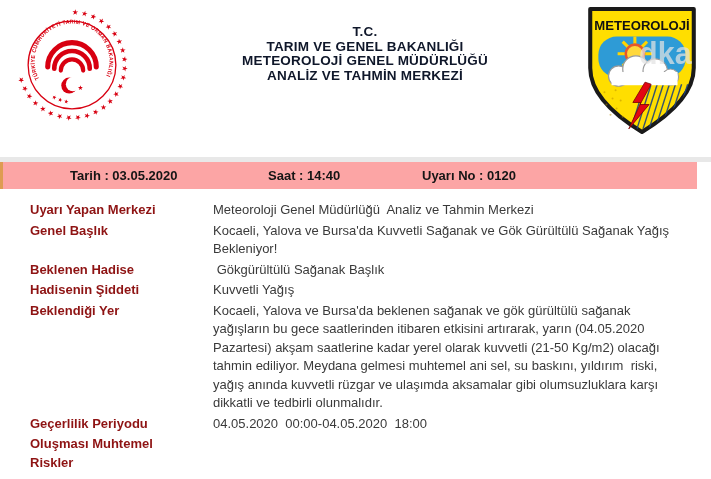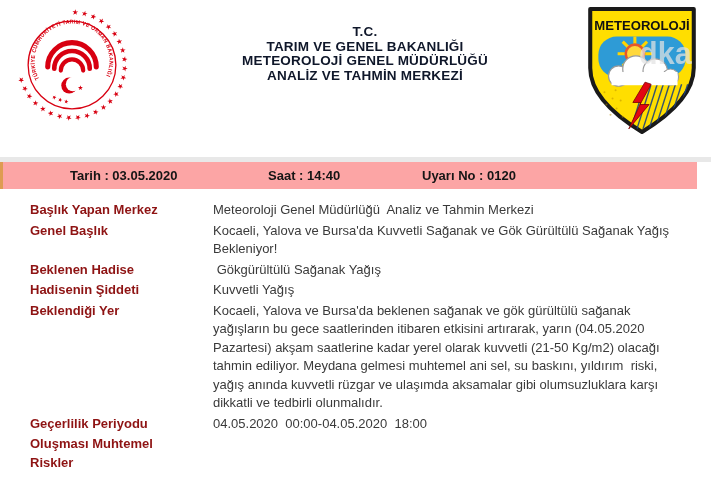--- a/index.html
+++ b/index.html
@@ -150,30 +150,30 @@
   <div class="gray-band"></div>
 
   <div class="info-bar">
     <span class="info-date">Tarih : 03.05.2020</span>
     <span class="info-time">Saat : 14:40</span>
     <span class="info-no">Uyarı No : 0120</span>
   </div>
 
   <div class="details">
     <div class="row">
-      <div class="label">Başlık Yapan Merkez</div>
+      <div class="label">Uyarı Yapan Merkezi</div>
       <div class="value">Meteoroloji Genel Müdürlüğü  Analiz ve Tahmin Merkezi</div>
     </div>
     <div class="row">
       <div class="label">Genel Başlık</div>
       <div class="value">Kocaeli, Yalova ve Bursa'da Kuvvetli Sağanak ve Gök Gürültülü Sağanak Yağış Bekleniyor!</div>
     </div>
     <div class="row">
       <div class="label">Beklenen Hadise</div>
-      <div class="value"> Gökgürültülü Sağanak Yağış</div>
+      <div class="value"> Gökgürültülü Sağanak Başlık</div>
     </div>
     <div class="row">
       <div class="label">Hadisenin Şiddeti</div>
       <div class="value">Kuvvetli Yağış</div>
     </div>
     <div class="row">
       <div class="label">Beklendiği Yer</div>
       <div class="value">Kocaeli, Yalova ve Bursa'da beklenen sağanak ve gök gürültülü sağanak yağışların bu gece saatlerinden itibaren etkisini artırarak, yarın (04.05.2020 Pazartesi) akşam saatlerine kadar yerel olarak kuvvetli (21-50 Kg/m2) olacağı tahmin ediliyor. Meydana gelmesi muhtemel ani sel, su baskını, yıldırım  riski, yağış anında kuvvetli rüzgar ve ulaşımda aksamalar gibi olumsuzluklara karşı dikkatli ve tedbirli olunmalıdır.</div>
     </div>
     <div class="row">

